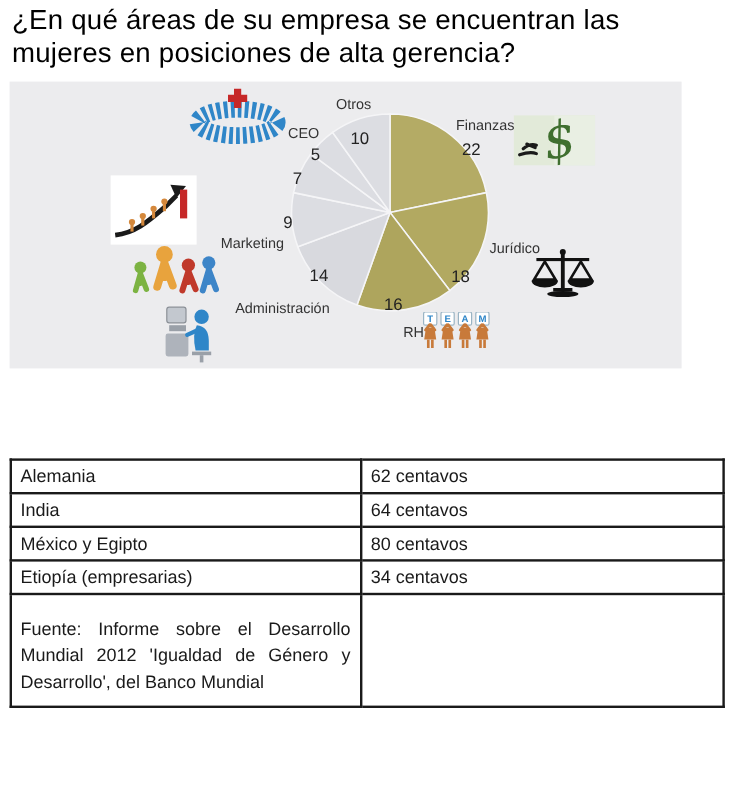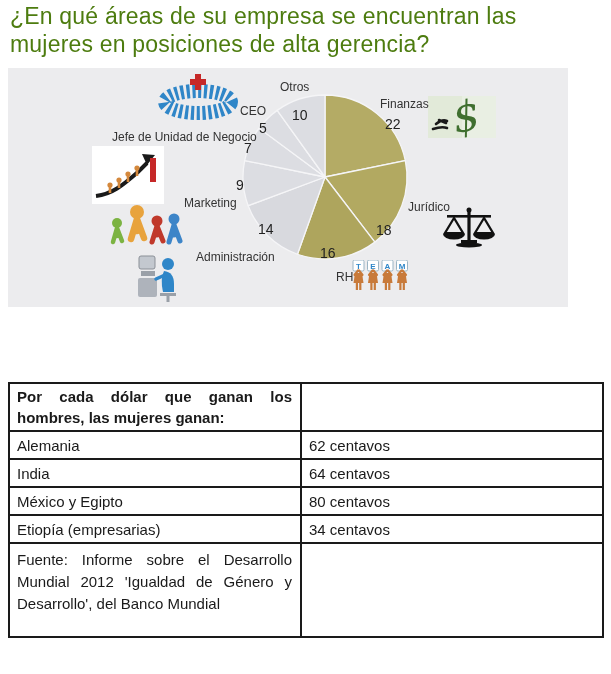--- a/index.html
+++ b/index.html
@@ -4,21 +4,21 @@
 <style>
   * { margin: 0; padding: 0; box-sizing: border-box; }
   html, body { background: #ffffff; }
   body { font-family: "Liberation Sans", sans-serif; }
   .page {
     position: relative; width: 611px; height: 674px; background: #fff; overflow: hidden;
   }
   .title {
     position: absolute; left: 10px; top: 2px; width: 572px;
     font-size: 23px; font-weight: 400; letter-spacing: 0.2px;
-    line-height: 28px; color: #4d7c0f;
+    line-height: 28px; color: #000000;
   }
   .chart-panel {
     position: absolute; left: 8px; top: 68px; width: 560px; height: 239px;
     background: #ececee;
   }
   .chart-panel svg.pie { position: absolute; left: 0; top: 0; }
   .clipart { position: absolute; }
   .cl { position: absolute; white-space: nowrap; color: #333; text-align: right; }
   .lbl { font-size: 12px; }
   .val { font-size: 14px; color: #222; }
@@ -27,21 +27,21 @@
     border-collapse: collapse; table-layout: fixed;
     font-size: 15px; color: #1a1a1a;
   }
   table.pay-table td {
     border: 2px solid #1a1a1a; padding: 2px 8px 2px 7px; vertical-align: middle;
     overflow: hidden;
   }
   td.hdr { font-weight: bold; text-align: justify; line-height: 21px; vertical-align: top; padding-top: 3px; }
   tr.h-row td { height: 48px; }
   tr.d-row td { height: 28px; margin-top: 32px; }
-  tr.s-row td { height: 94px; vertical-align: top; text-align: justify; line-height: 22px; padding-top: 5px; }
+  tr.s-row td { height: 94px; vertical-align: top; text-align: justify; line-height: 22px; padding-top: 18px; }
   .col1 { width: 292px; }
   .col2 { width: 302px; }
 </style>
 </head>
 <body>
 
 <div class="page">
 
   <h1 class="title">¿En qué áreas de su empresa se encuentran las mujeres en posiciones de alta gerencia?</h1>
 
@@ -156,44 +156,39 @@
       <rect x="34" width="34" height="42" fill="#e9efe3"></rect>
       <text x="38" y="35" font-size="42" font-style="italic" text-anchor="middle" font-family="DejaVu Serif, serif" fill="#3f6f2f" transform="rotate(-10 38 20)">$</text>
       <path d="M8 28 q6 -5 11 -3 M5 33 q9 -3 14 -1 M11 24 l7 3" stroke="#1a1a1a" stroke-width="2.6" fill="none" stroke-linecap="round"></path>
     </svg>
 
     <span class="cl lbl" style="left:372px; top:29px;">Finanzas</span>
     <span class="cl lbl" style="left:400px; top:132px;">Jurídico</span>
     <span class="cl lbl" style="left:328px; top:202px;">RH</span>
     <span class="cl lbl" style="left:188px; top:182px;">Administración</span>
     <span class="cl lbl" style="left:176px; top:128px;">Marketing</span>
-    <span class="cl lbl" style="left:104px; top:62px;">Jefe de Unidad de Negocio</span>
     <span class="cl lbl" style="left:232px; top:36px;">CEO</span>
     <span class="cl lbl" style="left:272px; top:12px;">Otros</span>
 
     <span class="cl val" style="left:377px; top:48px;">22</span>
     <span class="cl val" style="left:368px; top:130px;margin-top:24px;">18</span>
     <span class="cl val" style="left:312px; top:177px;">16</span>
     <span class="cl val" style="left:250px; top:153px;">14</span>
     <span class="cl val" style="left:228px; top:109px;">9</span>
     <span class="cl val" style="left:236px; top:72px;">7</span>
     <span class="cl val" style="left:251px; top:52px;">5</span>
     <span class="cl val" style="left:284px; top:39px;">10</span>
   </div>
 
   <table class="pay-table">
     <colgroup>
         <col class="col1">
         <col class="col2">
       </colgroup>
     <tbody>
-        <tr class="h-row">
-      <td class="hdr">Por cada dólar que ganan los hombres, las mujeres ganan:</td>
-      <td></td>
-    </tr>
     <tr class="d-row">
       <td>Alemania</td>
       <td>62 centavos</td>
     </tr>
     <tr class="d-row">
       <td>India</td>
       <td>64 centavos</td>
     </tr>
     <tr class="d-row">
       <td>México y Egipto</td>

